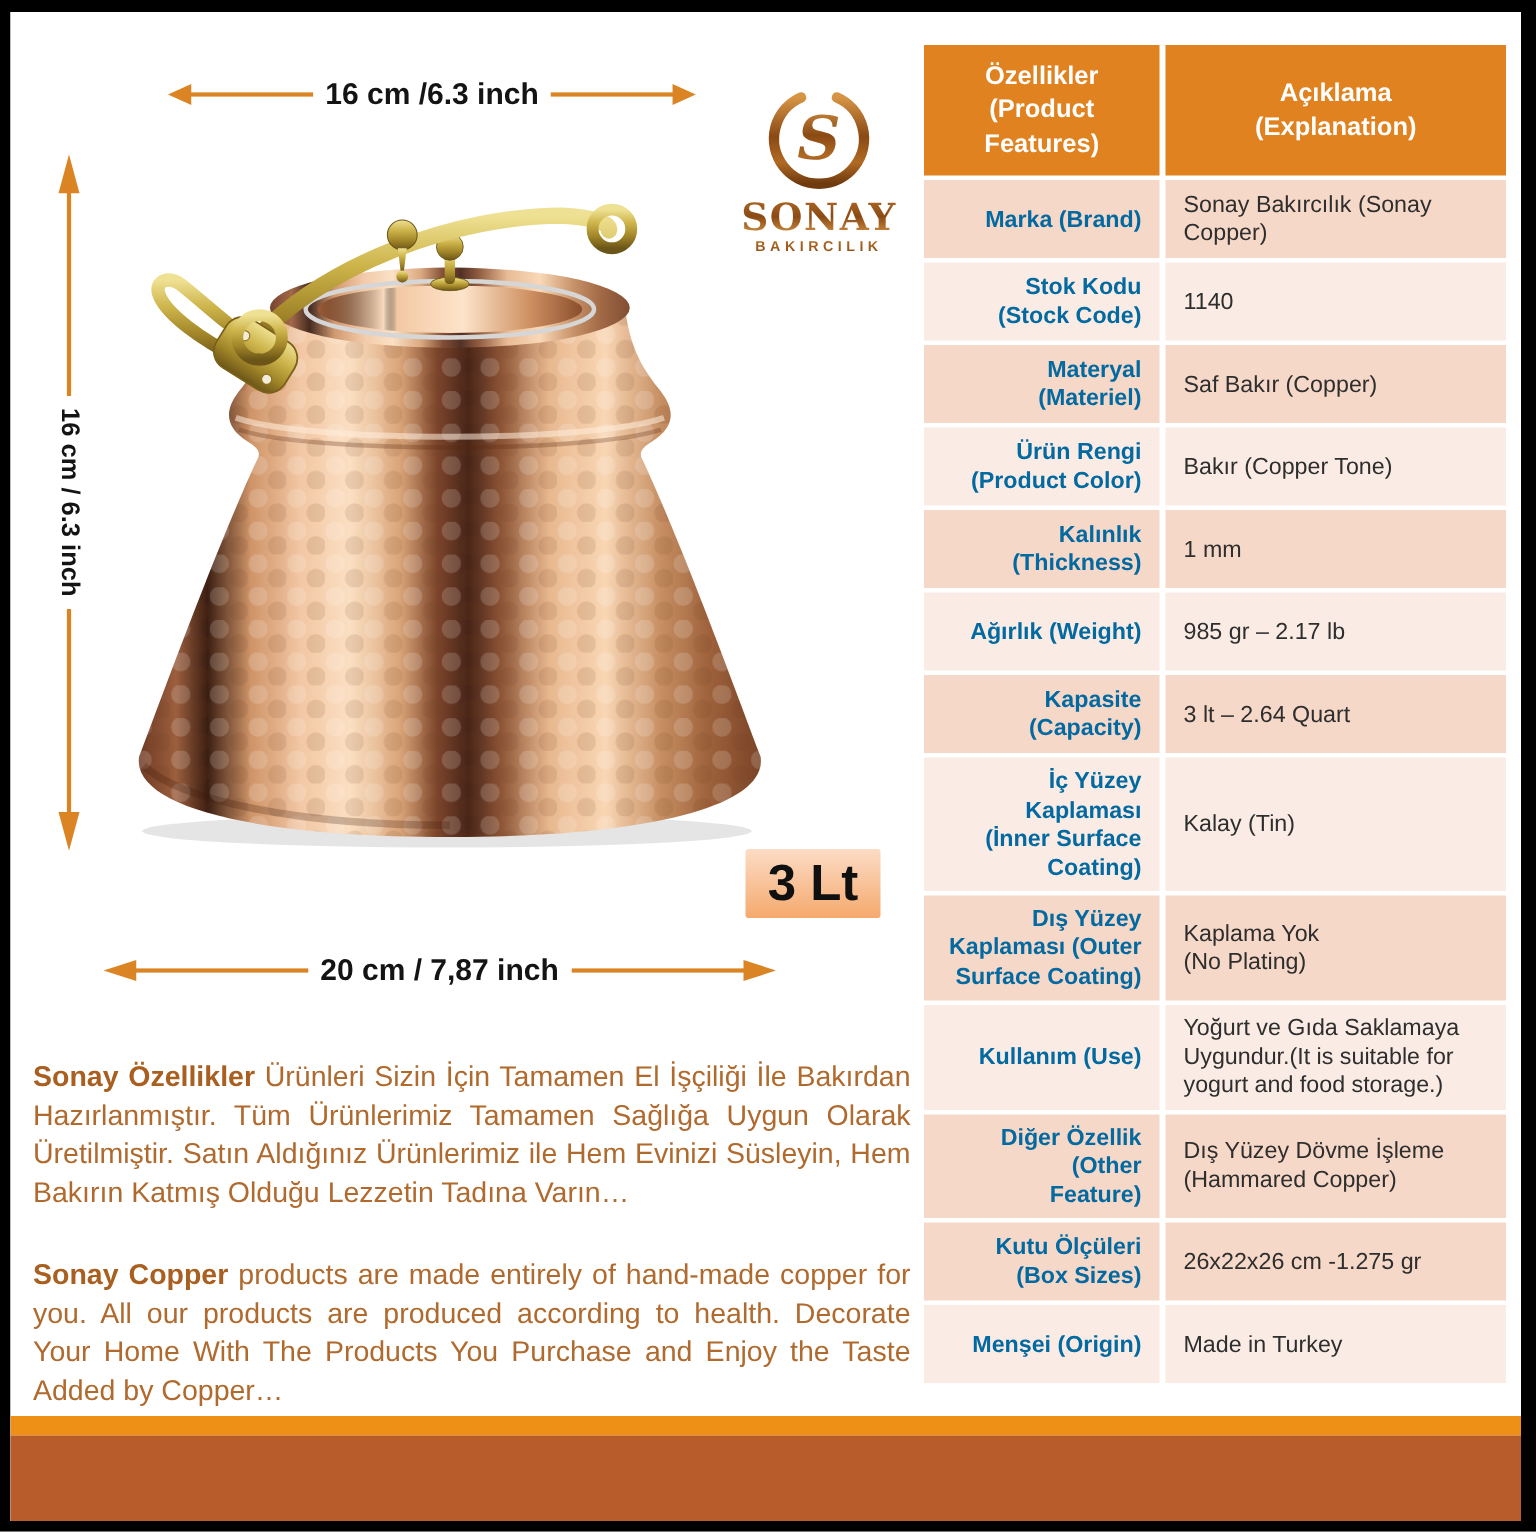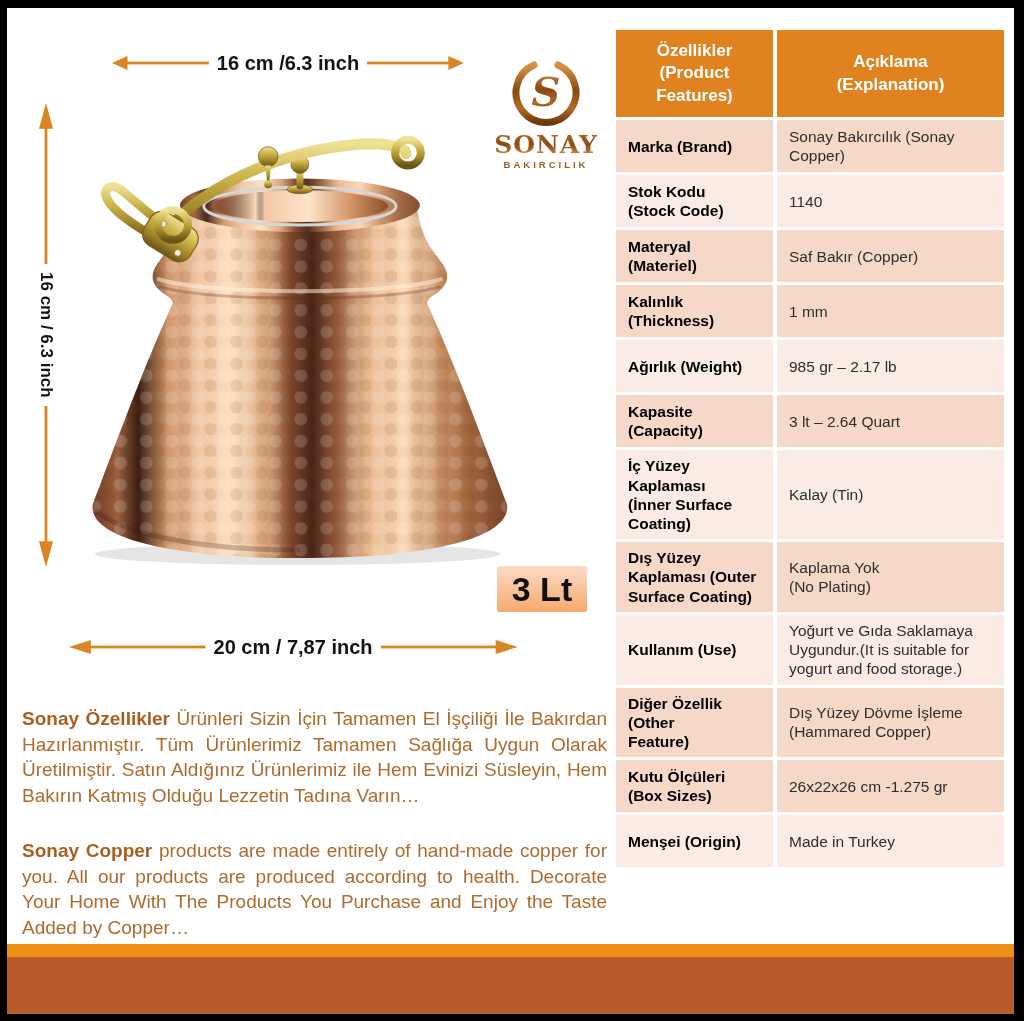--- a/index.html
+++ b/index.html
@@ -53,21 +53,21 @@
   .spec-table col.c1{width:157px;}
   .spec-table th{
     background:var(--header-bg,#e0821f);color:#fff;font-weight:bold;font-size:17px;
     text-align:center;vertical-align:middle;padding:10px 6px;line-height:1.32;
     white-space:pre-line;height:58px;
   }
   .spec-table td{
     font-size:15.5px;padding:6px 12px;height:40px;vertical-align:middle;
     line-height:1.24;white-space:pre-line;
   }
-  .spec-table td.feat{font-weight:bold;color:#000000;}
+  .spec-table td.feat{font-weight:bold;color:#0369a1;text-align:right;}
   .spec-table td.val{color:#2e2e2e;}
   .spec-table tr.dark td{background:var(--row-dark,#f6d8c8);}
   .spec-table tr.light td{background:var(--row-light,#faece4);}
 
   
   .para{
     position:absolute;left:15px;width:585px;margin:0;
     color:var(--paragraph-text,#b06a2e);font-size:19px;line-height:1.35;
     text-align:justify;
   }
@@ -252,20 +252,25 @@
 (Stock Code)</td>
       <td class="val">1140</td>
     </tr>
 
     <tr class="dark">
       <td class="feat">Materyal
 (Materiel)</td>
       <td class="val">Saf Bakır (Copper)</td>
     </tr>
 
+    <tr class="light">
+      <td class="feat">Ürün Rengi
+(Product Color)</td>
+      <td class="val">Bakır (Copper Tone)</td>
+    </tr>
 
     <tr class="dark">
       <td class="feat">Kalınlık (Thickness)</td>
       <td class="val">1 mm</td>
     </tr>
 
     <tr class="light">
       <td class="feat">Ağırlık (Weight)</td>
       <td class="val">985 gr – 2.17 lb</td>
     </tr>

